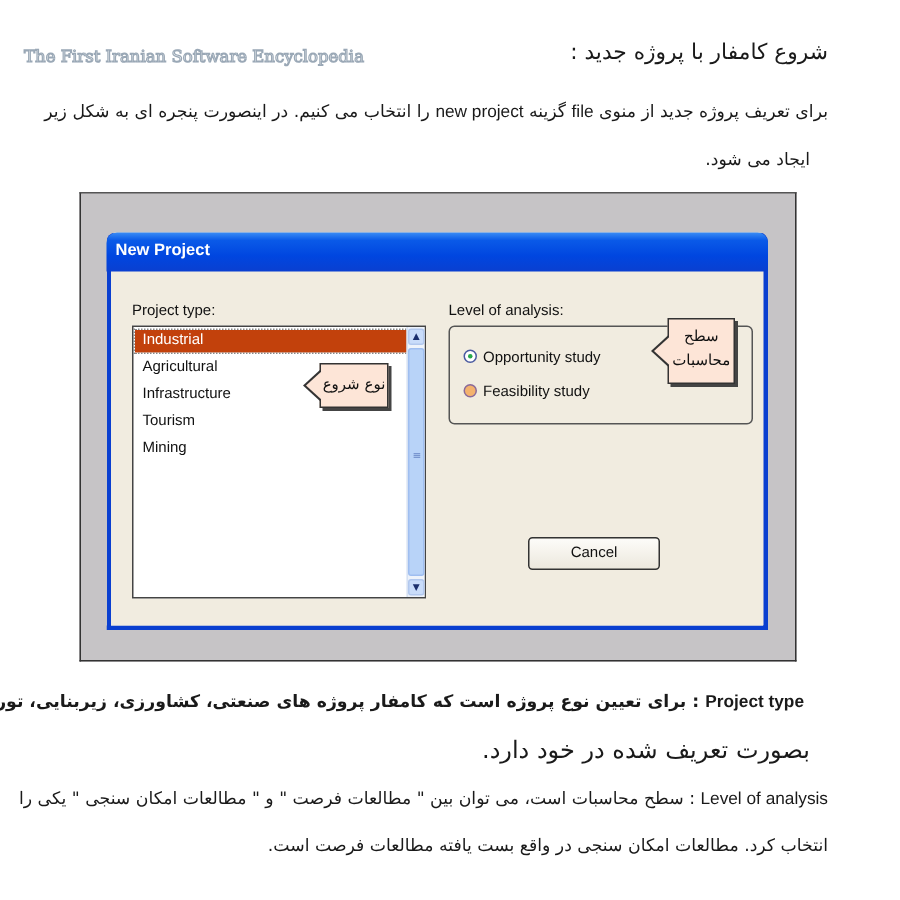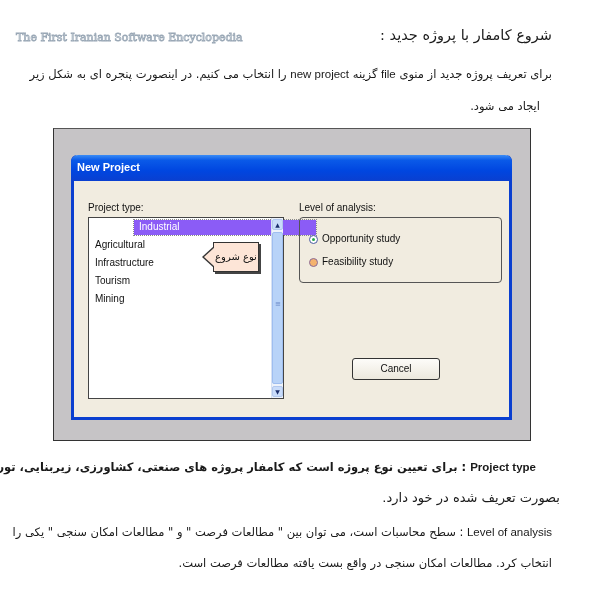--- a/index.html
+++ b/index.html
@@ -4,21 +4,21 @@
   <style>
     * { box-sizing: border-box; margin: 0; padding: 0; }
     html, body { width: 600px; height: 600px; background: #ffffff; overflow: hidden; }
     body { position: relative; font-family: "DejaVu Sans", sans-serif; color: #111; }
 
     .fa { direction: rtl; font-family: "DejaVu Sans", sans-serif; position: absolute; white-space: nowrap; color: #1a1a1a; }
     .heading { right: 48px; top: 27px; font-size: 14.5px; }
     .p1a { right: 48px; top: 67px; font-size: 11.5px; }
     .p1b { right: 60px; top: 99px; font-size: 11.5px; }
     .p2a { right: 64px; top: 460px; font-size: 11.5px; font-weight: bold; }
-    .p2b { right: 40px; top: 490px; font-size: 13px; }
+    .p2b { right: 60px; top: 490px; font-size: 16px; }
     .p3a { right: 48px; top: 525px; font-size: 11.5px; }
     .p3b { right: 48px; top: 556px; font-size: 11.5px; }
     .en { font-family: "Liberation Sans", sans-serif; }
 
     .wm { position: absolute; left: 18px; top: 31px; }
     .wm-title { font-family: "DejaVu Sans", sans-serif; font-weight: bold; font-size: 19px; letter-spacing: 1px;
       color: #ffffff; -webkit-text-stroke: 1.2px #aab6c2; line-height: 20px; }
     .wm-title .c { -webkit-text-stroke: 1.2px #d9b850; color: #f3dc8c; }
     .wm-sub { font-family: "DejaVu Serif", serif; font-size: 11px; color: #ffffff; -webkit-text-stroke: 0.8px #9aa8b6; line-height: 13px; margin-left: -2px; }
 
@@ -28,30 +28,30 @@
     .titlebar { position: absolute; left: -3px; top: 0; width: 441px; height: 26px; border-radius: 7px 7px 0 0;
       background: linear-gradient(#3a8cf5 0%, #0a5ae8 20%, #0046e0 60%, #0a3fd0 100%); }
     .titlebar span { position: absolute; left: 6px; top: 6px; color: #fff; font-family: "Liberation Sans", sans-serif; font-size: 11px; font-weight: bold; }
 
     .label { position: absolute; font-family: "Liberation Sans", sans-serif; font-size: 10px; color: #111; }
     .lbl-ptype { left: 14px; top: 47px; }
     .lbl-level { left: 225px; top: 47px; }
 
     .listbox { position: absolute; left: 14px; top: 62px; width: 196px; height: 182px; background: #fff; border: 1px solid #444; }
     .list-item { position: absolute; left: 1px; width: 182px; height: 15px; font-family: "Liberation Sans", sans-serif; font-size: 10px; padding-left: 5px; line-height: 14px; color: #111; }
-    .list-item.sel { background: #8b5cf6; color: #fff; outline: 1px dotted #888; margin-left: 44px; }
+    .list-item.sel { background: #c2410c; color: #fff; outline: 1px dotted #888; }
 
     .scrollbar { position: absolute; right: 0; top: 0; width: 12px; height: 180px; background: #eef3fb; border-left: 1px solid #d7e2f3; }
     .sb-btn { position: absolute; left: 0; width: 11px; height: 11px; background: #c9dcfa; border: 1px solid #b2c8ee; border-radius: 2px; font-size: 6px; color: #1b2f6d; text-align: center; line-height: 9px; }
     .sb-up { top: 1px; } .sb-down { bottom: 1px; }
     .sb-thumb { position: absolute; left: 0; top: 14px; width: 11px; height: 152px; background: #b8d3f8; border: 1px solid #9fbef0; border-radius: 2px; }
     .sb-grip { position: absolute; left: 2px; top: 70px; width: 5px; font-size: 7px; line-height: 3px; color: #6785c4; }
 
     .groupbox { position: absolute; left: 225px; top: 62px; width: 203px; height: 66px; border: 1px solid #555; border-radius: 4px; }
-    .radio { position: absolute; left: 9px; display: flex; align-items: flex-end; gap: 4px; font-family: "Liberation Sans", sans-serif; font-size: 10px; color: #111; }
+    .radio { position: absolute; left: 9px; display: flex; align-items: flex-start; gap: 4px; font-family: "Liberation Sans", sans-serif; font-size: 10px; color: #111; }
     .radio-dot { width: 9px; height: 9px; border-radius: 50%; border: 1.5px solid #4a5aa0; background: #fff; position: relative; }
     .radio-dot.on::after { content: ""; position: absolute; left: 1.5px; top: 1.5px; width: 3px; height: 3px; border-radius: 50%; background: #26a84a; }
     .radio-dot.hover { background: #f4b26e; border-color: #8a6a9a; }
     .r1 { top: 15px; } .r2 { top: 38px; }
 
     .btn { position: absolute; left: 278px; width: 88px; height: 22px; border: 1px solid #333; border-radius: 3px; background: linear-gradient(#fdfcf9, #ece8dd); font-family: "Liberation Sans", sans-serif; font-size: 10px; color: #111; text-align: center; line-height: 20px; }
     .btn-ok { top: 162px; } .btn-cancel { top: 203px; }
 
     .callout { position: absolute; background: #fde5d7; border: 1px solid #333; box-shadow: 2px 2px 0 #444; font-size: 10px; direction: rtl; color: #111; text-align: center; }
     .callout::before { content: ""; position: absolute; left: -12px; top: 50%; width: 0; height: 0; transform: translateY(-50%);
@@ -102,20 +102,24 @@
     <div class="radio r1">
       <span class="radio-dot on"></span>
       <span>Opportunity study</span>
     </div>
     <div class="radio r2">
       <span class="radio-dot hover"></span>
       <span>Feasibility study</span>
     </div>
   </div>
 
+  <div class="callout callout-level">
+    <div>سطح</div>
+    <div>محاسبات</div>
+  </div>
 
   <div class="btn btn-cancel">Cancel</div>
 </div>
 
 <div class="fa p2a"><span class="en">Project type</span><span> : برای تعیین نوع پروژه است که کامفار پروژه های صنعتی، کشاورزی، زیربنایی، توریسم و معدن را</span></div>
 <div class="fa p2b">بصورت تعریف شده در خود دارد.</div>
 <div class="fa p3a"><span class="en">Level of analysis</span><span> : سطح محاسبات است، می توان بین " مطالعات فرصت " و " مطالعات امکان سنجی " یکی را</span></div>
 <div class="fa p3b">انتخاب کرد. مطالعات امکان سنجی در واقع بست یافته مطالعات فرصت است.</div>
 
 </body></html>

